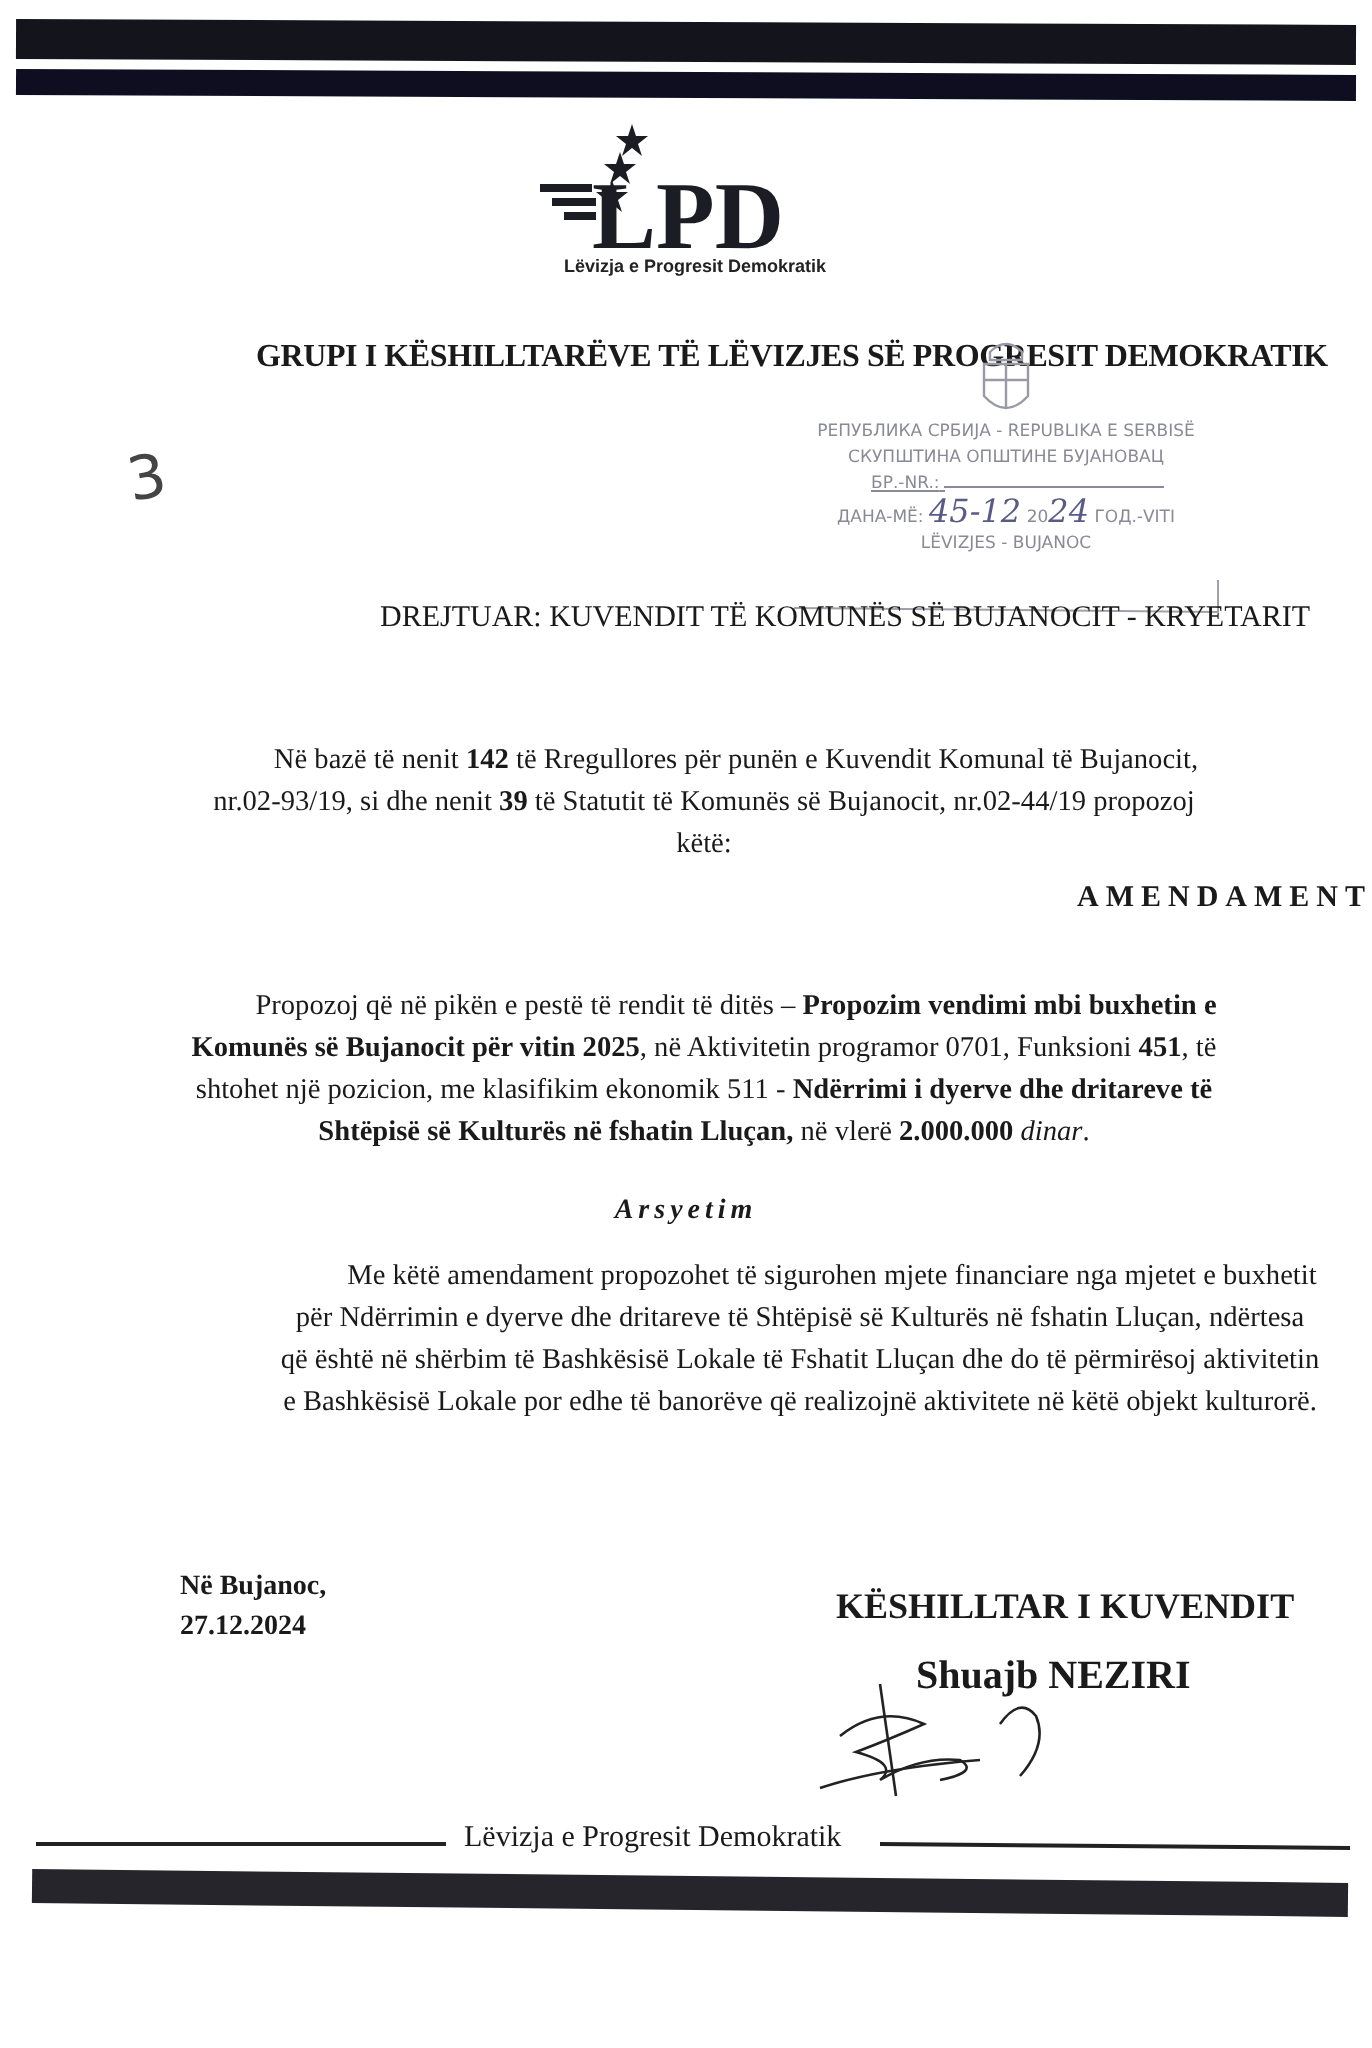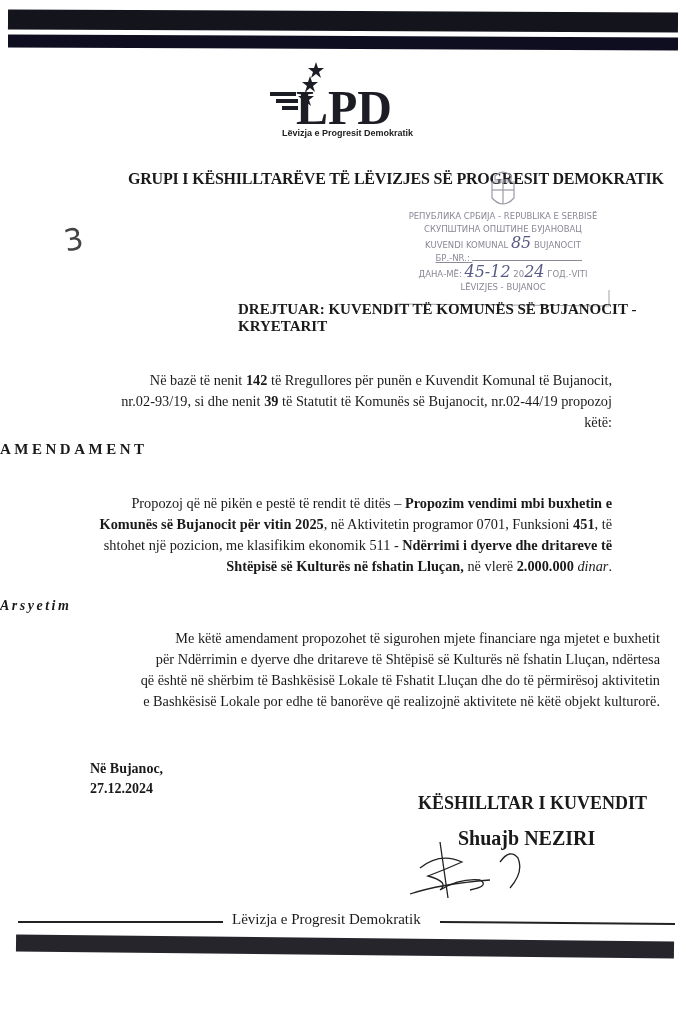--- a/index.html
+++ b/index.html
@@ -16,31 +16,31 @@
     .logo { position: absolute; left: 268px; top: 60px; width: 140px; height: 80px; }
     .logo-caption { position: absolute; left: 282px; top: 128px; font-family: "Liberation Sans", sans-serif; font-size: 9px; font-weight: bold; color:#222; }
 
     .group-title { position: absolute; left: 128px; top: 152px; font-size: 16px; font-weight: bold; letter-spacing: -0.2px; margin-top: 18px; }
     .handnum { position: absolute; left: 64px; top: 222px; font-family: "DejaVu Sans", sans-serif; font-size: 30px; color:#444; transform: rotate(-10deg); }
 
     .stamp { position: absolute; left: 398px; top: 210px; width: 210px; height: 95px; color:#8a8a96; font-family: "DejaVu Sans", sans-serif; font-size: 8.5px; line-height: 13px; text-align: center; }
     .stamp .hand { color:#5a5a86; font-family: "DejaVu Serif", serif; font-style: italic; font-size: 16px; }
     .crest { position: absolute; left: 486px; top: 168px; }
 
-    .addressee { position: absolute; left: 190px; top: 301px; font-size: 15px; font-weight: bold; margin-left: 48px; }
+    .addressee { position: absolute; left: 190px; top: 301px; font-size: 15px; font-weight: normal; }
 
-    .para { position: absolute; left: 92px; width: 520px; font-size: 14.3px; line-height: 21px; text-align: right; }
+    .para { position: absolute; left: 92px; width: 520px; font-size: 14.3px; line-height: 21px; text-align: center; }
     .p-basis { top: 370px; }
-    .heading-amend { position: absolute; left: 0; width: 686px; text-align: left; top: 441px; font-size: 15px; font-weight: bold; letter-spacing: 3.5px; }
+    .heading-amend { position: absolute; left: 0; width: 686px; text-align: right; top: 441px; font-size: 15px; font-weight: bold; letter-spacing: 3.5px; }
     .p-prop { top: 493px; }
-    .heading-arsy { position: absolute; left: 0; width: 686px; top: 598px; font-size: 14px; font-weight: bold; font-style: italic; letter-spacing: 2.5px; }
+    .heading-arsy { position: absolute; left: 0; width: 686px; text-align: center; top: 598px; font-size: 14px; font-weight: bold; font-style: italic; letter-spacing: 2.5px; }
     .p-reason { top: 628px; margin-left: 48px; }
     .indent { display: inline-block; width: 32px; }
 
-    .place { position: absolute; left: 90px; top: 759px; font-size: 14px; font-weight: bold; line-height: 20px; }
+    .place { position: absolute; left: 90px; top: 784px; font-size: 14px; font-weight: bold; line-height: 20px; }
     .role { position: absolute; left: 418px; top: 793px; font-size: 18px; font-weight: bold; }
     .signer { position: absolute; left: 458px; top: 827px; font-size: 20px; font-weight: bold; }
     .signature { position: absolute; left: 400px; top: 840px; }
 
     .footer-text { position: absolute; left: 232px; top: 911px; font-size: 15px; }
   </style>
 </head>
 <body>
 
 <div class="bar bar-top1"></div>
@@ -68,25 +68,20 @@
     <path d="M9 8 Q17 0 25 8 L25 12 L9 12 Z"></path>
     <path d="M6 14 L28 14 L28 30 Q17 42 6 30 Z"></path>
     <line x1="17" y1="14" x2="17" y2="36"></line>
     <line x1="6" y1="22" x2="28" y2="22"></line>
   </g>
 </svg>
 
 <div class="stamp">
   <div>РЕПУБЛИКА СРБИЈА - REPUBLIKA E SERBISË</div>
   <div>СКУПШТИНА ОПШТИНЕ БУЈАНОВАЦ</div>
-  <div>
-    <span>KUVENDI KOMUNAL</span>
-    <span class="hand">85</span>
-    <span>BUJANOCIT</span>
-  </div>
   <div style="text-align:center;padding-left:12px;text-decoration:underline;">
     <span>БР.-NR.:</span>
     <span style="display:inline-block;width:110px;border-bottom:1px solid #8a8a96;"></span>
   </div>
   <div>
     <span>ДАНА-MË:</span>
     <span class="hand">45-12</span>
     <span>20</span><span class="hand">24</span>
     <span>ГОД.-VITI</span>
   </div>

